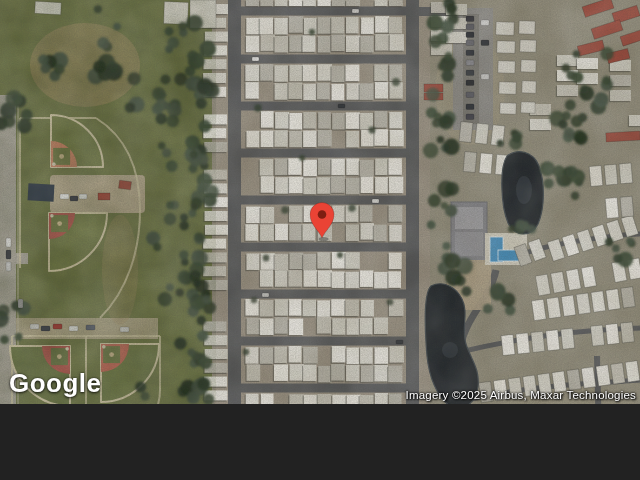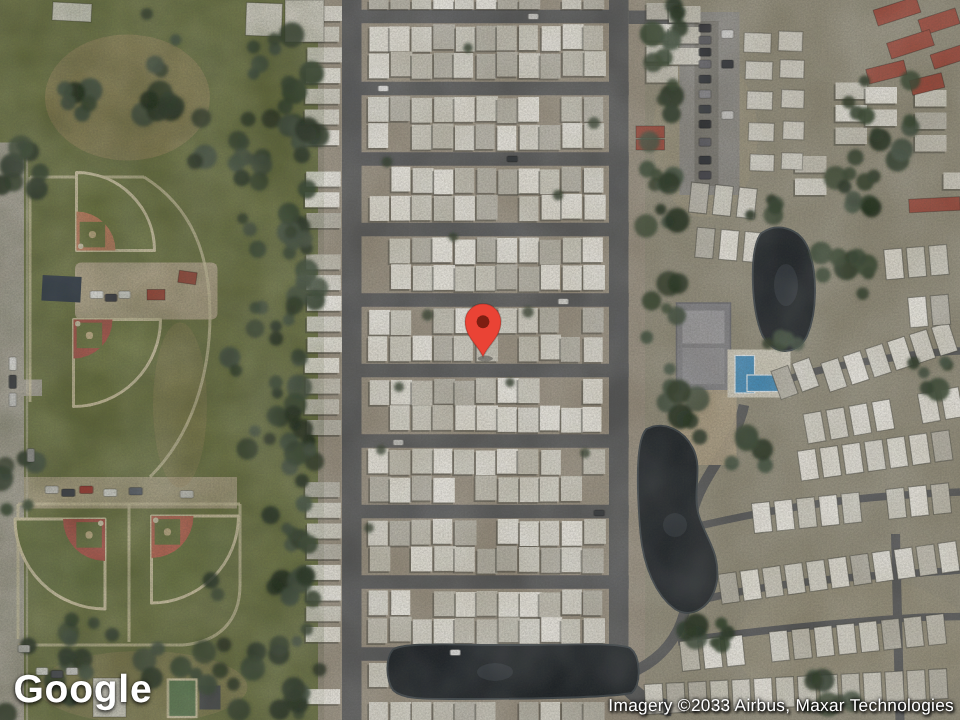--- a/index.html
+++ b/index.html
@@ -1,16 +1,16 @@
 <!DOCTYPE html>
 <html style="--road: #595a5c; --path: #d2c8a8; --water: #1c2126; --water-edge: #3d454b;"><head>
 <meta charset="utf-8">
 <style>
   html,body{margin:0;padding:0;background:#222;}
-  .stage{position:relative;width:640px;height:480px;overflow:hidden;
+  .stage{position:relative;width:640px;height:404px;overflow:hidden;
          font-family:"Liberation Sans",sans-serif;background:#8a8670;}
   .stage svg{position:absolute;left:0;top:0;display:block;}
   .logo{position:absolute;left:9px;bottom:5px;color:#fff;
         font-size:26px;font-weight:bold;letter-spacing:.5px;
         text-shadow:0 1px 3px rgba(0,0,0,.75),0 0 2px rgba(0,0,0,.55);
         user-select:none;cursor:pointer;}
   .attribution{position:absolute;right:4px;bottom:3px;color:#fff;
         font-size:11.5px;letter-spacing:.2px;
         text-shadow:0 0 2px #000,0 0 3px #000,1px 1px 2px #000;}
   .road{fill:var(--road);}
@@ -1088,14 +1088,14 @@
   </g>
 
   <g id="pin" transform="translate(322 238)">
     <ellipse cx="1.5" cy="1" rx="5" ry="2" fill="rgba(0,0,0,0.3)"></ellipse>
     <path id="pin-body" d="M0 0 C-3.5 -8 -12 -13.5 -12 -23.5 A12 12 0 1 1 12 -23.5 C12 -13.5 3.5 -8 0 0 Z" fill="#EA4335" stroke="rgba(0,0,0,0.18)"></path>
     <circle id="pin-dot" cx="0" cy="-23.5" r="4.3" fill="#7E1E12"></circle>
   </g>
 </svg>
 
 <div class="logo">Google</div>
-<div class="attribution">Imagery ©2033 Airbus, Maxar Technologies</div>
+<div class="attribution">Imagery ©2025 Airbus, Maxar Technologies</div>
 </div>
 
 </body></html>

